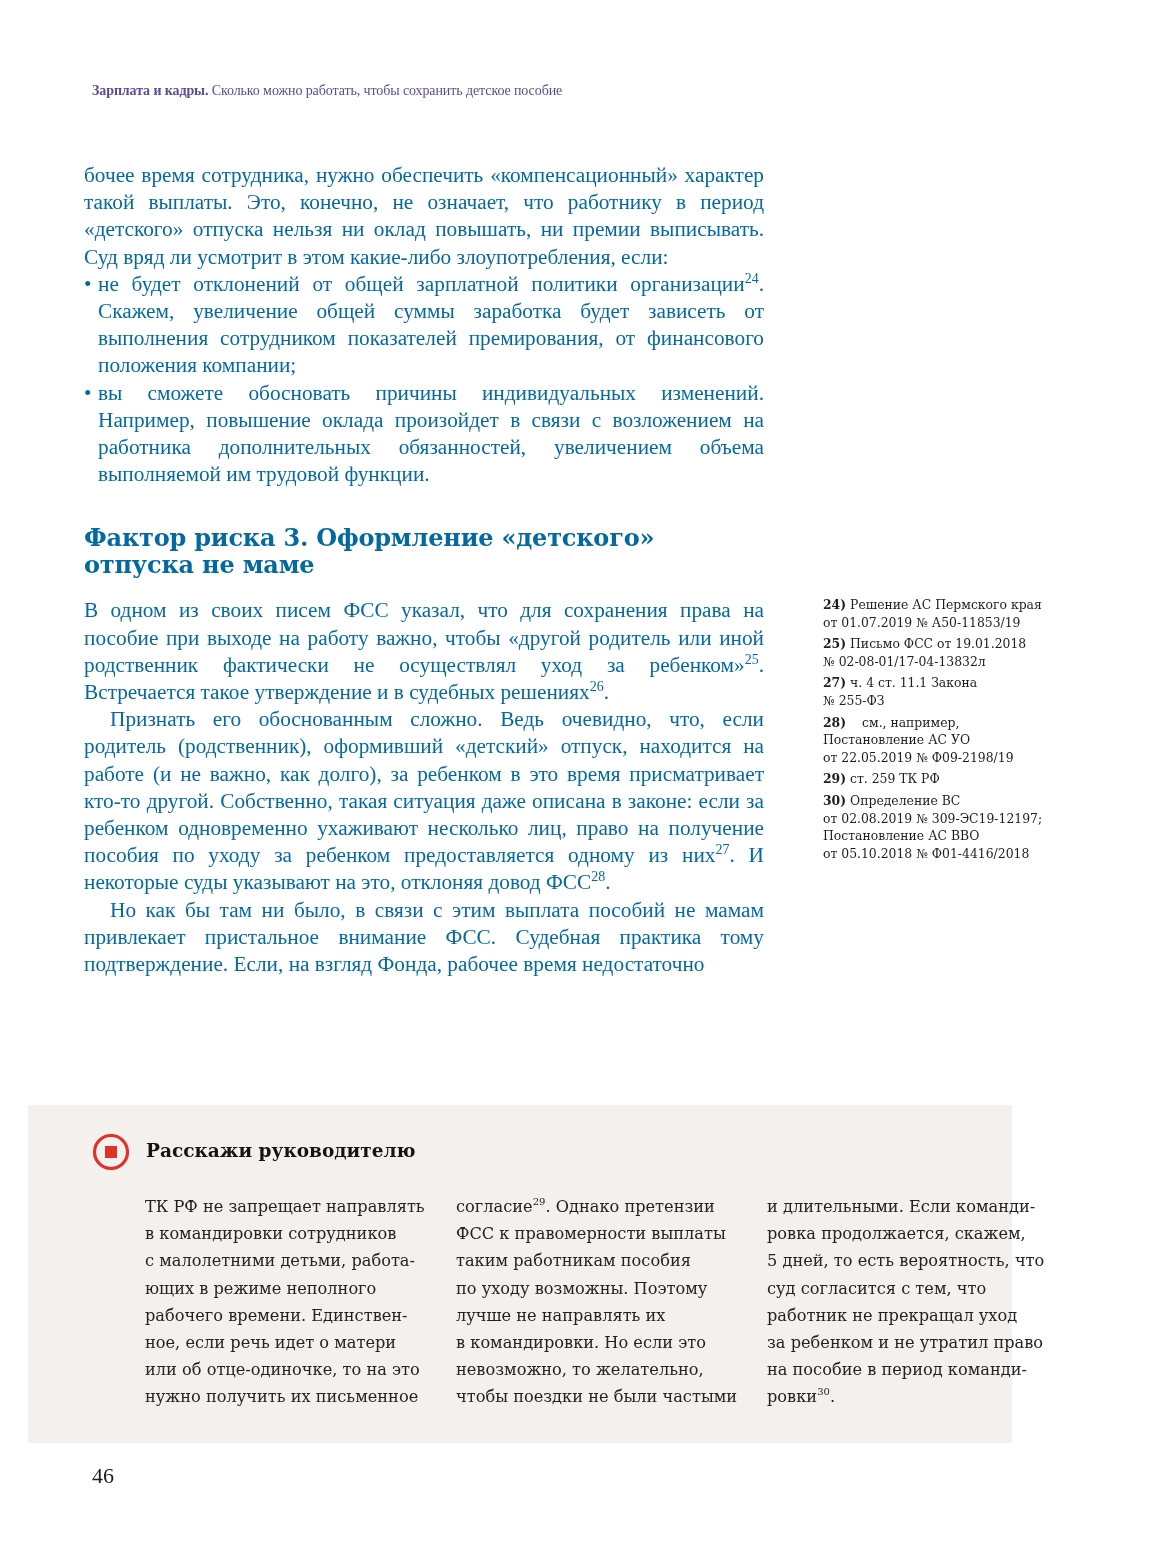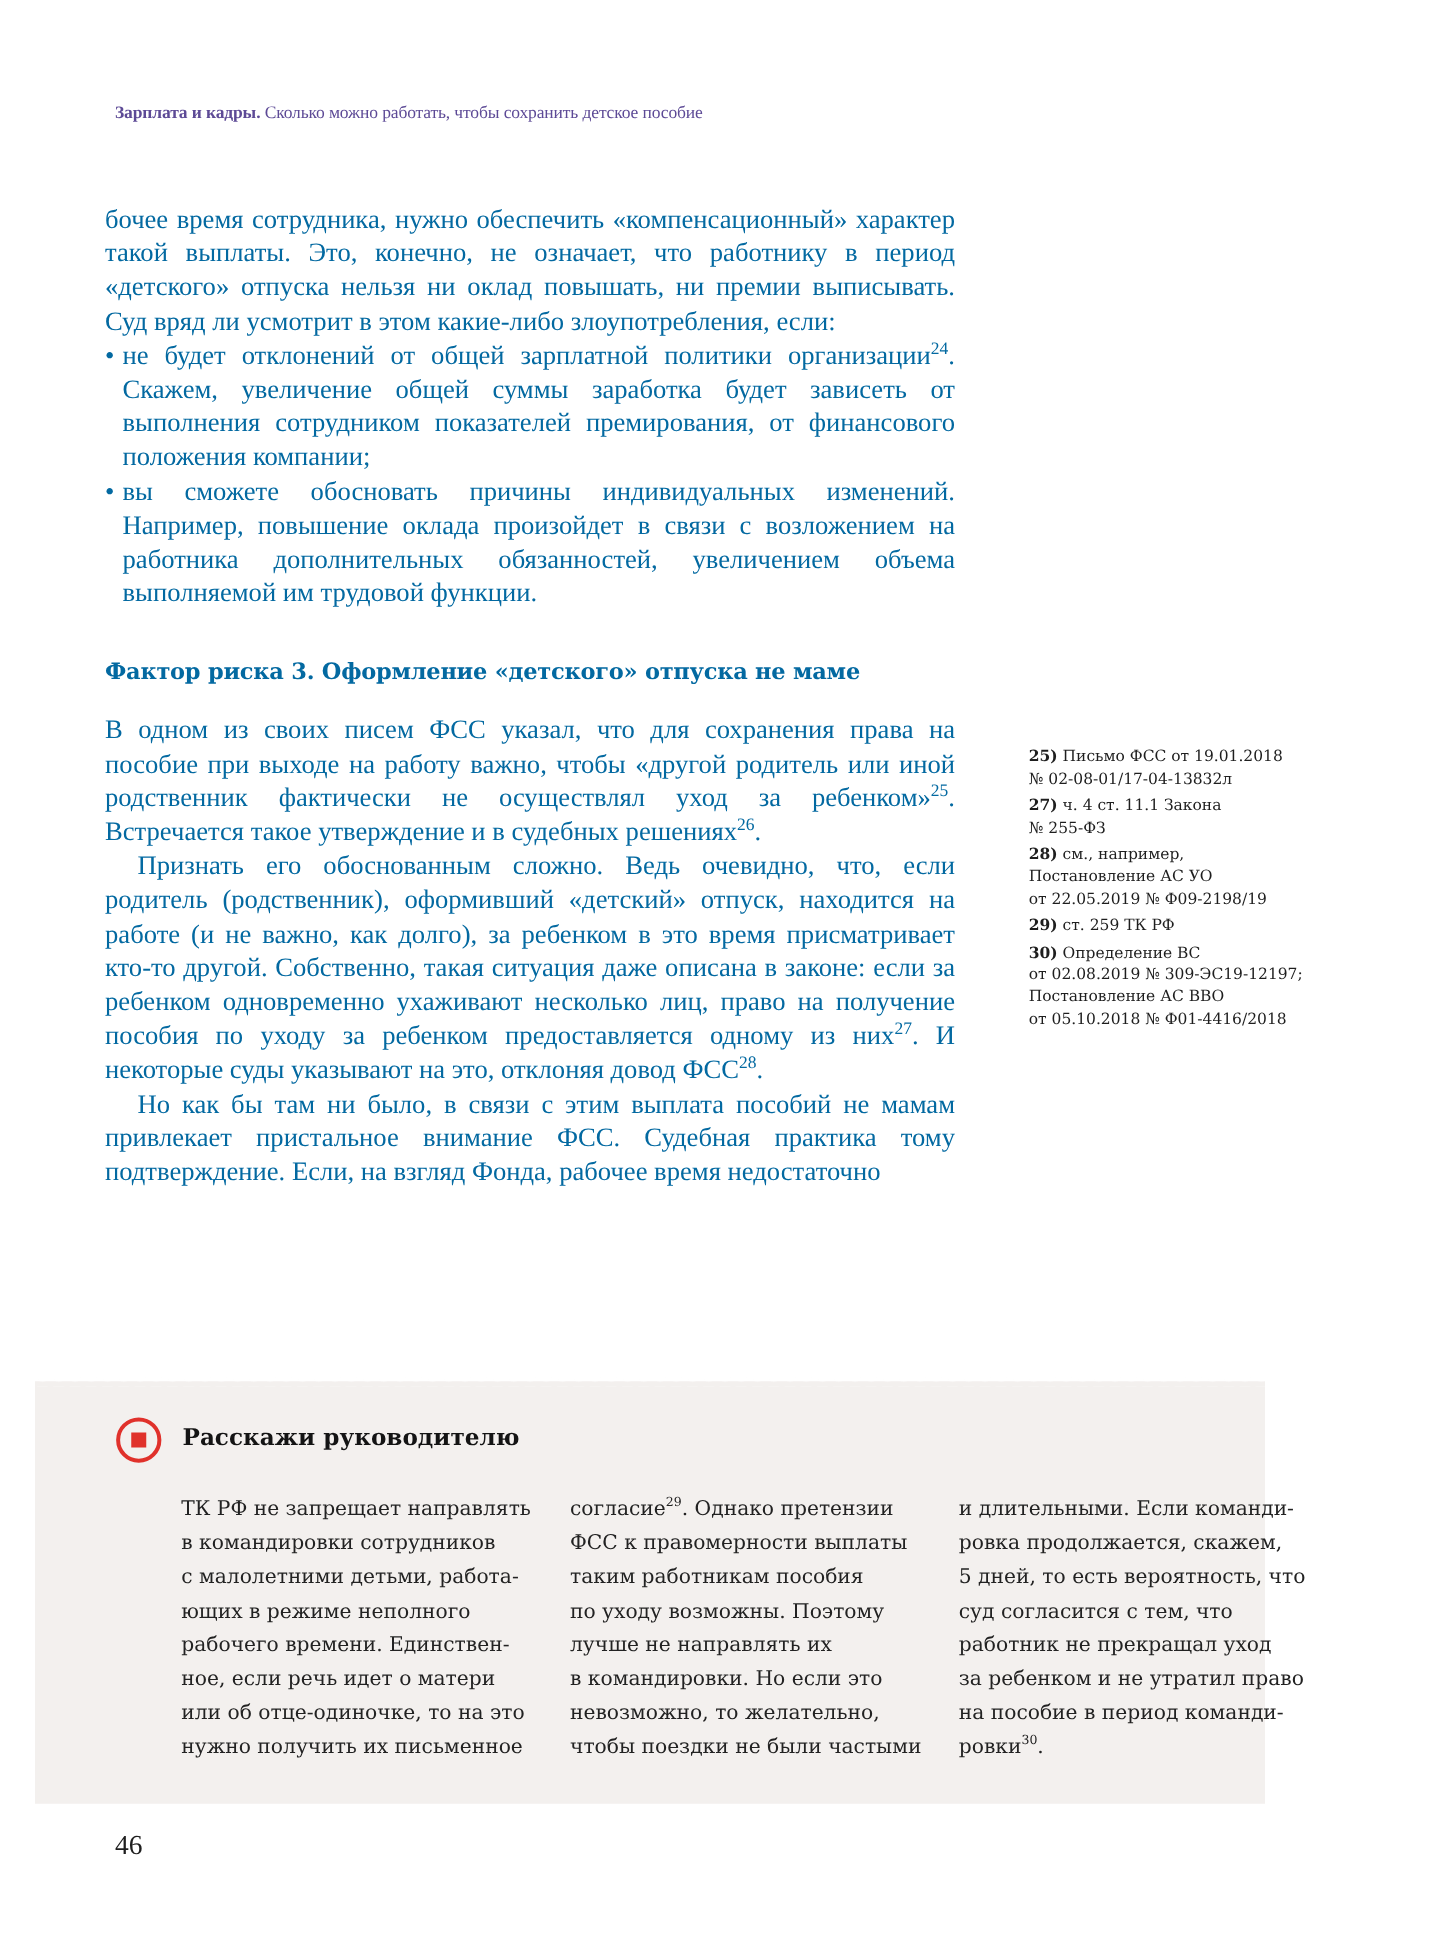--- a/index.html
+++ b/index.html
@@ -57,21 +57,21 @@
     }
     .bullets li .bullet {
       position: absolute;
       left: 0;
       top: 0;
     }
     .heading {
       margin: 36px 0 19px 0 !important;
       font-family: "DejaVu Serif", "Liberation Serif", serif;
       font-weight: bold;
-      font-size: 18px;
+      font-size: 24px;
       line-height: 27px;
       text-align: left !important;
       letter-spacing: -0.2px;
     }
     sup {
       font-size: 14px;
       line-height: 0;
       vertical-align: 8px;
     }
     .footnotes {
@@ -181,25 +181,27 @@
   </p>
   <p class="indent">
     <span>Признать его обоснованным сложно. Ведь очевидно, что, если родитель (родственник), оформивший «детский» отпуск, находится на работе (и не важно, как долго), за ребенком в это время присматривает кто-то другой. Собственно, такая ситуация даже описана в законе: если за ребенком одновременно ухаживают несколько лиц, право на получение пособия по уходу за ребенком предоставляется одному из них</span><sup>27</sup><span>. И некоторые суды указывают на это, отклоняя довод ФСС</span><sup>28</sup><span>.</span>
   </p>
   <p class="indent">
     <span>Но как бы там ни было, в связи с этим выплата пособий не мамам привлекает пристальное внимание ФСС. Судебная практика тому подтверждение. Если, на взгляд Фонда, рабочее время недостаточно</span>
   </p>
 </div>
 
 <div class="footnotes">
+  <div class="footnote"><span class="num">24)</span> <span class="fn-text" style="white-space: pre-line;">Решение АС Пермского края
+от 01.07.2019 № А50-11853/19</span></div>
   <div class="footnote"><span class="num">25)</span> <span class="fn-text" style="white-space: pre-line;">Письмо ФСС от 19.01.2018
 № 02-08-01/17-04-13832л</span></div>
   <div class="footnote"><span class="num">27)</span> <span class="fn-text" style="white-space: pre-line;">ч. 4 ст. 11.1 Закона
 № 255-ФЗ</span></div>
-  <div class="footnote"><span class="num">28)</span> <span class="fn-text" style="white-space: pre-line;">см., например,
+  <div class="footnote"><span class="num">28)</span> <span class="fn-text" style="white-space: pre-line; margin-left: 12px;">см., например,
 Постановление АС УО
 от 22.05.2019 № Ф09-2198/19</span></div>
   <div class="footnote"><span class="num">29)</span> <span class="fn-text" style="white-space: pre-line;">ст. 259 ТК РФ</span></div>
   <div class="footnote"><span class="num">30)</span> <span class="fn-text" style="white-space: pre-line;">Определение ВС
 от 02.08.2019 № 309-ЭС19-12197;
 Постановление АС ВВО
 от 05.10.2018 № Ф01-4416/2018</span></div>
 </div>
 
 <div class="callout">

